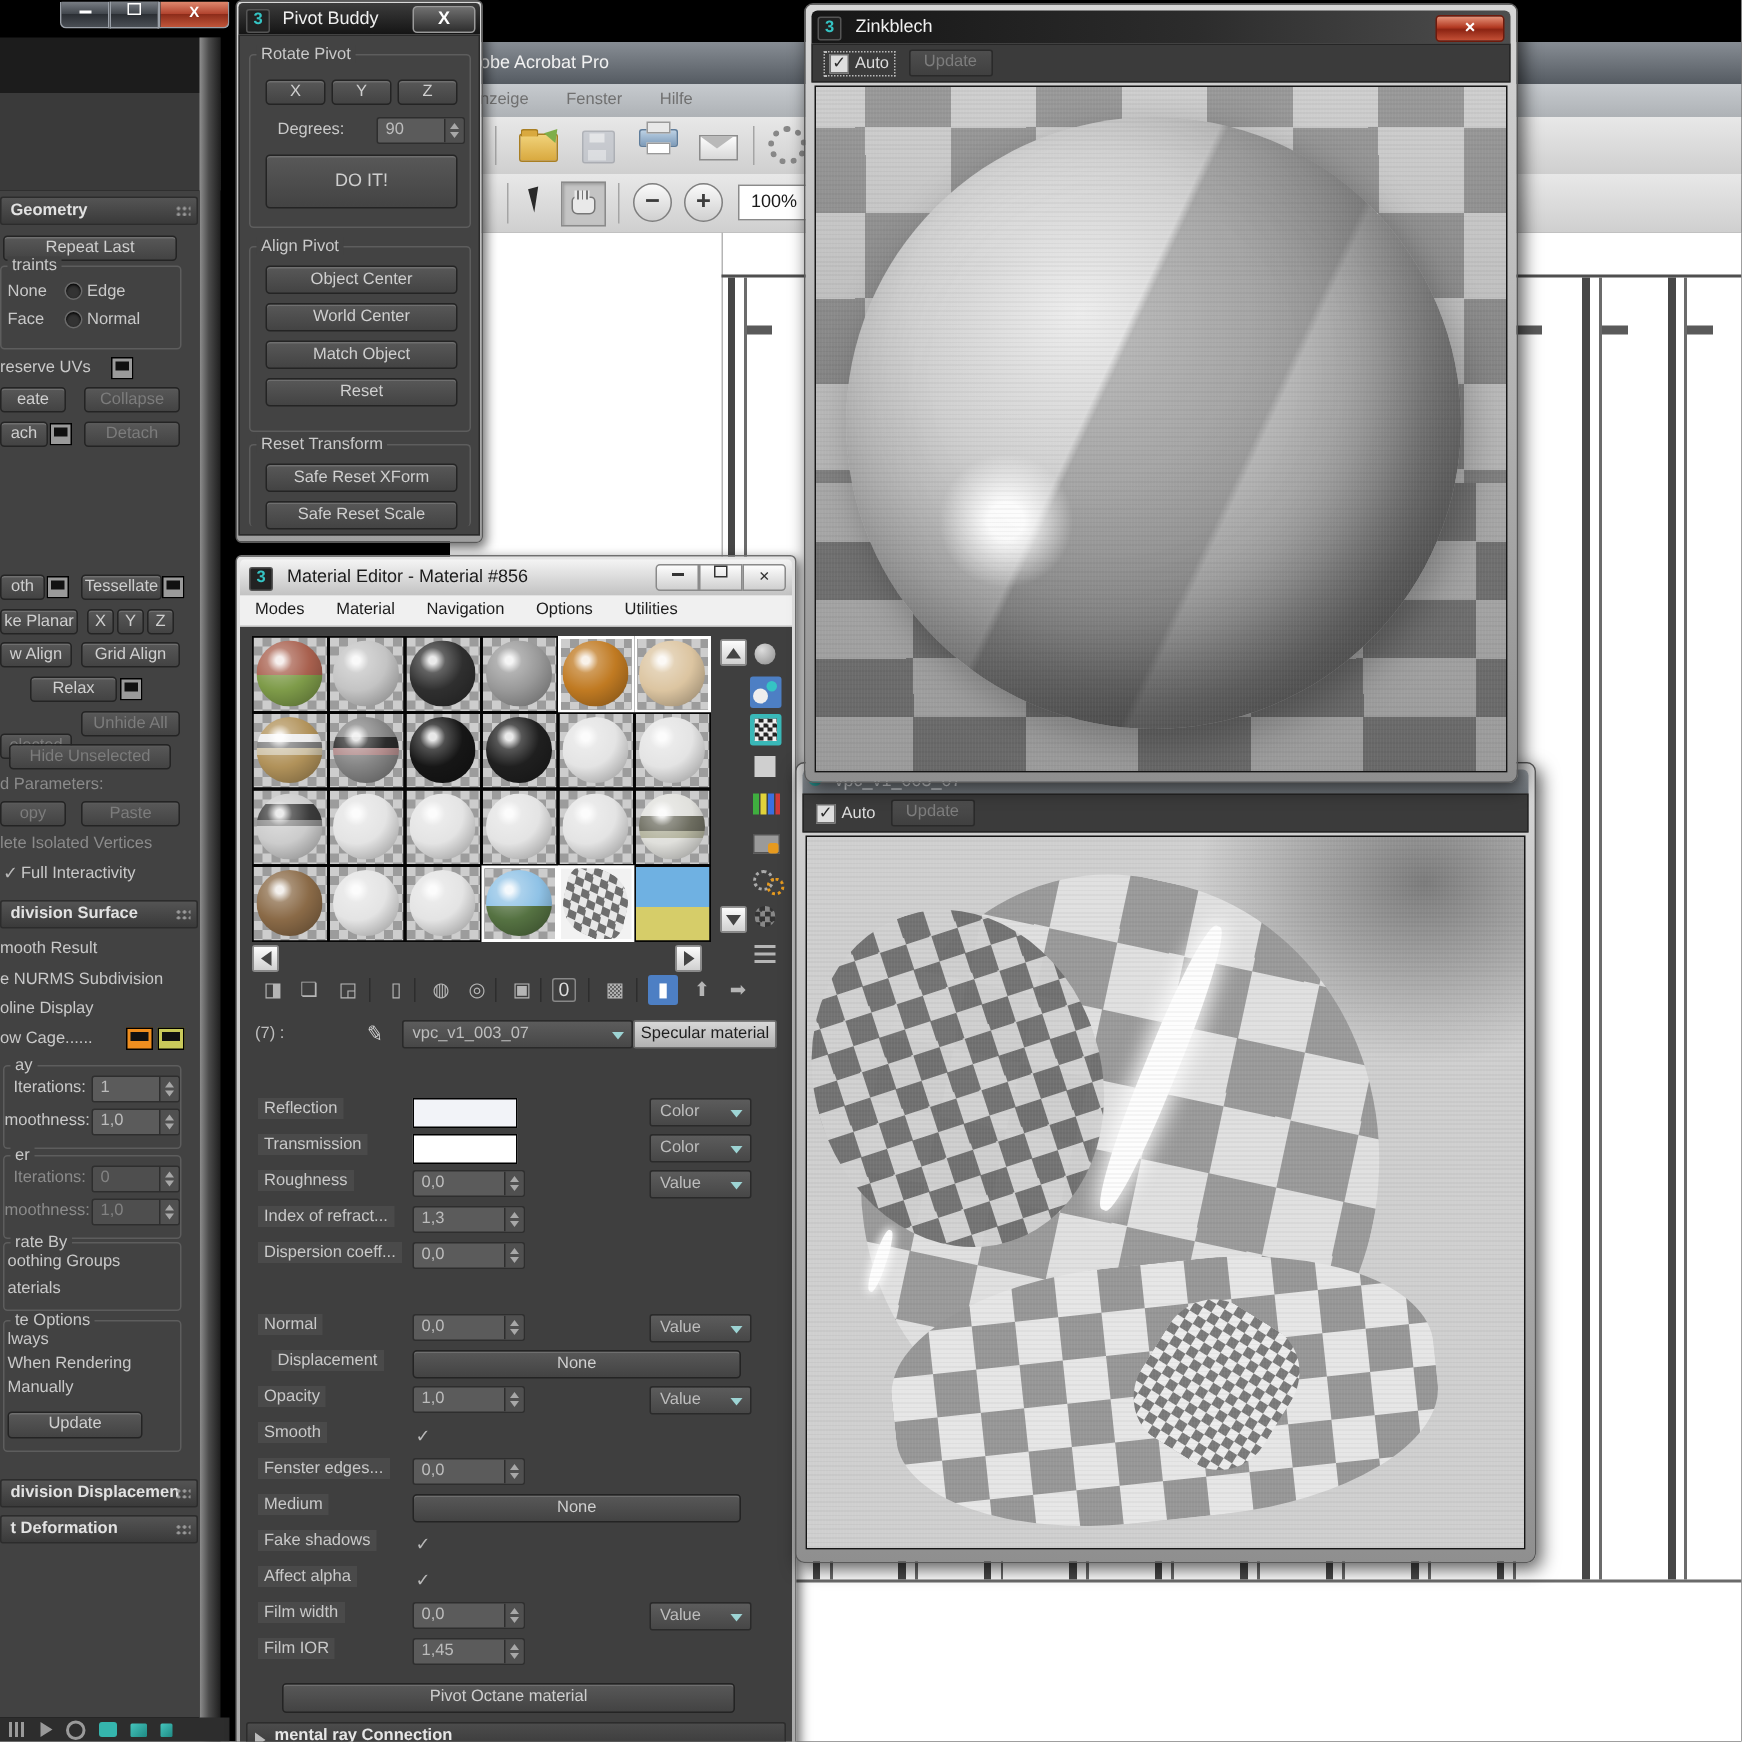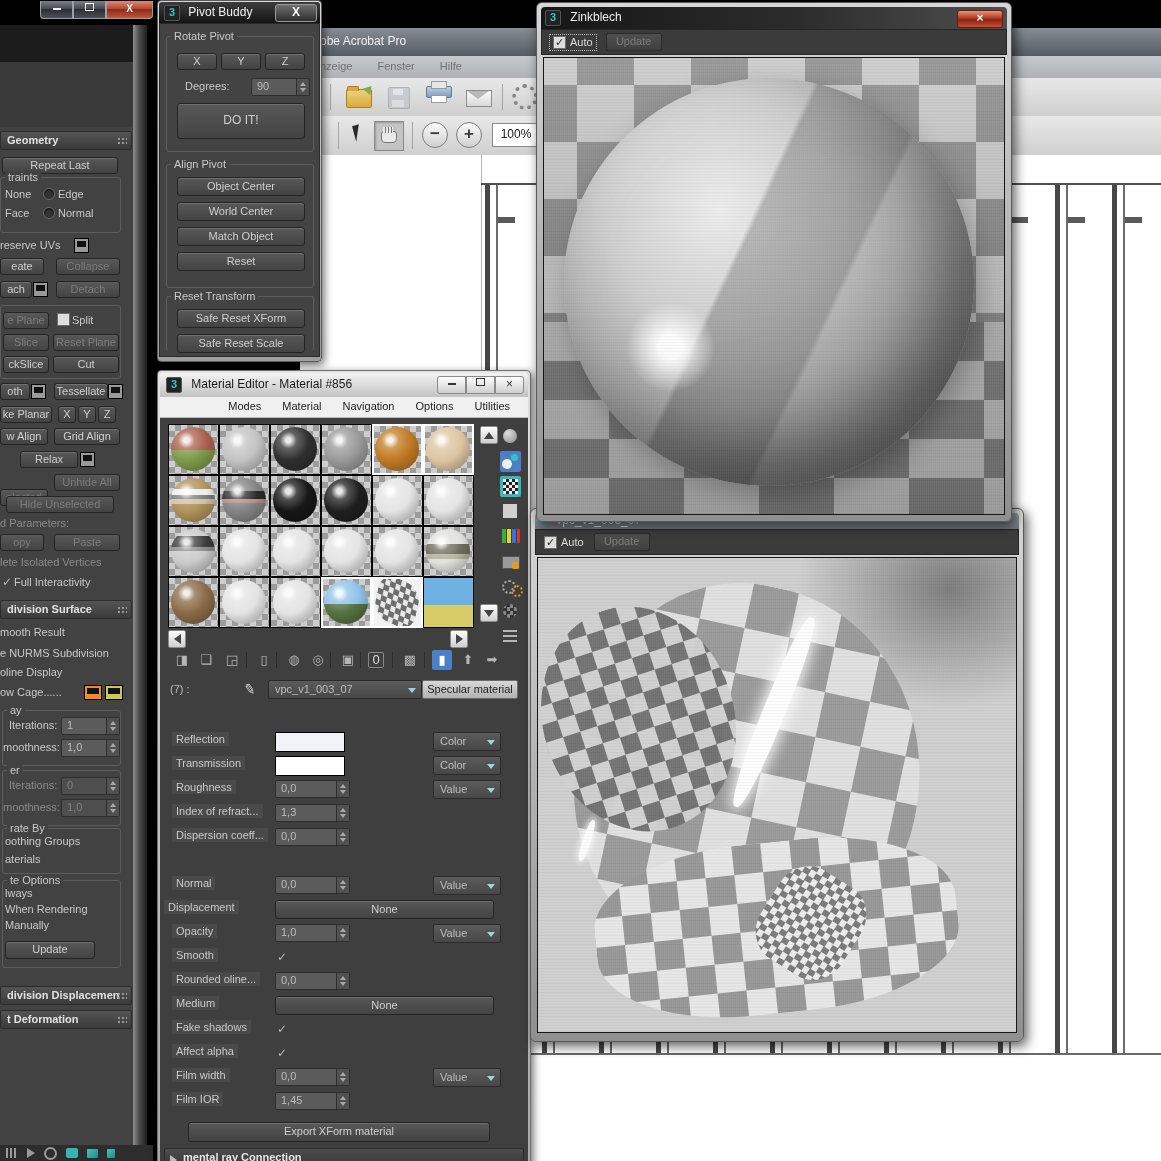--- a/index.html
+++ b/index.html
@@ -114,21 +114,21 @@
   .pv-body{position:relative;height:332px;background:#434343;border:1px solid #2a2a2a;}
 
   
   #me{left:157px;top:370px;width:368px;height:800px;background:linear-gradient(#e4e4e4,#a8a8a8);
      border:1px solid #6f6f6f;border-radius:4px 4px 0 0;box-shadow:2px 3px 8px rgba(0,0,0,.6);padding:2px;}
   .me-title{position:relative;height:24px;background:linear-gradient(#f4f4f4,#c2c2c2);border-radius:3px 3px 0 0;
      color:#1a1a1a;font-size:12px;line-height:23px;padding-left:6px;}
   .me-caps{position:absolute;right:4px;top:3px;display:flex;}
   .me-cap{width:27px;height:16px;background:linear-gradient(#fdfdfd,#cfcfcf);border:1px solid #8a8a8a;
      color:#333;text-align:center;line-height:14px;font-size:10px;}
-  .me-menu{position:relative;height:20px;background:#f0f0f0;border-bottom:1px solid #bdbdbd;color:#1c1c1c;line-height:19px;padding-left:10px;text-align:right;}
+  .me-menu{position:relative;height:20px;background:#f0f0f0;border-bottom:1px solid #bdbdbd;color:#1c1c1c;line-height:19px;padding-left:10px;}
   .me-menu span{margin-right:18px;}
   .me-body{position:relative;height:751px;background:#3f3f3f;}
 
   #swgrid{position:absolute;left:8px;top:6px;width:306px;height:204px;background:#000;display:flex;flex-wrap:wrap;}
   .mcell{width:49px;height:49px;border:1px solid #060606;position:relative;overflow:hidden;
      background:repeating-conic-gradient(#9c9c9c 0 25%,#cdcdcd 0 50%);background-size:12px 12px;}
   .mcell.sel{border:2px solid #fff;width:47px;height:47px;}
   .mcell.white{background:#f2f2f2;}
   .ball{position:absolute;left:2px;top:2px;width:44px;height:44px;border-radius:50%;}
   .mcell.sel .ball{left:1px;top:1px;}
@@ -260,29 +260,20 @@
 
   <span class="lbl" style="left:0;top:112px">reserve UVs</span>
   <span class="mapbtn" style="left:74px;top:111px"></span>
 
   <div class="b" style="top:131px;left:0;width:42px">eate</div>
   <div class="b dis" style="top:131px;left:56px;width:62px">Collapse</div>
   <div class="b" style="top:154px;left:0;width:30px">ach</div>
   <span class="mapbtn" style="left:33px;top:155px"></span>
   <div class="b dis" style="top:154px;left:56px;width:62px">Detach</div>
 
-  <div class="grp" style="top:178px;left:0;width:119px;height:72px">
-    <div class="b dis" style="top:6px;left:2px;width:44px">e Plane</div>
-    <span class="ckbox" style="left:56px;top:7px"></span>
-    <span class="lbl" style="left:71px;top:8px">Split</span>
-    <div class="b dis" style="top:28px;left:2px;width:44px">Slice</div>
-    <div class="b dis" style="top:28px;left:52px;width:64px">Reset Plane</div>
-    <div class="b" style="top:50px;left:2px;width:44px">ckSlice</div>
-    <div class="b" style="top:50px;left:52px;width:64px">Cut</div>
-  </div>
 
   <div class="b" style="top:256px;left:0;width:28px">oth</div>
   <span class="mapbtn" style="left:31px;top:257px"></span>
   <div class="b" style="top:256px;left:54px;width:52px">Tessellate</div>
   <span class="mapbtn" style="left:108px;top:257px"></span>
 
   <div class="b" style="top:279px;left:0;width:50px">ke Planar</div>
   <div class="b" style="top:279px;left:58px;width:16px">X</div>
   <div class="b" style="top:279px;left:78px;width:16px">Y</div>
   <div class="b" style="top:279px;left:98px;width:16px">Z</div>
@@ -577,34 +568,34 @@
     <div class="prow" style="top:410px">
       <span class="chip" style="left:12px">Dispersion coeff...</span>
       <div class="fld" style="left:115px;width:68px"><span>0,0</span><span class="sp"></span></div>
     </div>
     <div class="prow" style="top:458px">
       <span class="chip" style="left:12px">Normal</span>
       <div class="fld" style="left:115px;width:68px"><span>0,0</span><span class="sp"></span></div>
       <div class="dd mode"><span>Value</span></div>
     </div>
     <div class="prow" style="top:482px">
-      <span class="chip" style="left:4px">Displacement</span>
+      <span class="chip" style="left:21px">Displacement</span>
       <div class="b widebtn" style="top:0;height:17px;line-height:16px">None</div>
     </div>
     <div class="prow" style="top:506px">
       <span class="chip" style="left:12px">Opacity</span>
       <div class="fld" style="left:115px;width:68px"><span>1,0</span><span class="sp"></span></div>
       <div class="dd mode"><span>Value</span></div>
     </div>
     <div class="prow" style="top:530px">
       <span class="chip" style="left:12px">Smooth</span>
       <span class="ck" style="left:117px;top:2px">✓</span>
     </div>
     <div class="prow" style="top:554px">
-      <span class="chip" style="left:12px">Rounded oline...</span>
+      <span class="chip" style="left:12px">Fenster edges...</span>
       <div class="fld" style="left:115px;width:68px"><span>0,0</span><span class="sp"></span></div>
     </div>
     <div class="prow" style="top:578px">
       <span class="chip" style="left:12px">Medium</span>
       <div class="b widebtn" style="top:0;height:17px;line-height:16px">None</div>
     </div>
     <div class="prow" style="top:602px">
       <span class="chip" style="left:12px">Fake shadows</span>
       <span class="ck" style="left:117px;top:2px">✓</span>
     </div>
@@ -615,21 +606,21 @@
     <div class="prow" style="top:650px">
       <span class="chip" style="left:12px">Film width</span>
       <div class="fld" style="left:115px;width:68px"><span>0,0</span><span class="sp"></span></div>
       <div class="dd mode"><span>Value</span></div>
     </div>
     <div class="prow" style="top:674px">
       <span class="chip" style="left:12px">Film IOR</span>
       <div class="fld" style="left:115px;width:68px"><span>1,45</span><span class="sp"></span></div>
     </div>
 
-    <div class="b" style="top:704px;left:28px;width:300px;height:18px;line-height:17px;position:absolute">Export XForm material</div>
+    <div class="b" style="top:704px;left:28px;width:300px;height:18px;line-height:17px;position:absolute">Pivot Octane material</div>
     <div class="p-hdr" style="top:730px"><span class="arr tri-rt" style="border-left-color:#bbb"></span><span>mental ray Connection</span></div>
   </div>
 </div>
 
 <div class="rwin" style="left:530px;top:508px;width:484px;height:524px">
   <div class="r-title" style="height:16px;line-height:15px;background:linear-gradient(#9aa0a6,#70767c);color:#e9ecef">
     <span style="display:inline-block;width:9px;height:9px;border-radius:50%;background:#2a9d98;margin-right:5px"></span>
     <span>vpc_v1_003_07</span>
   </div>
   <div class="r-tools">

